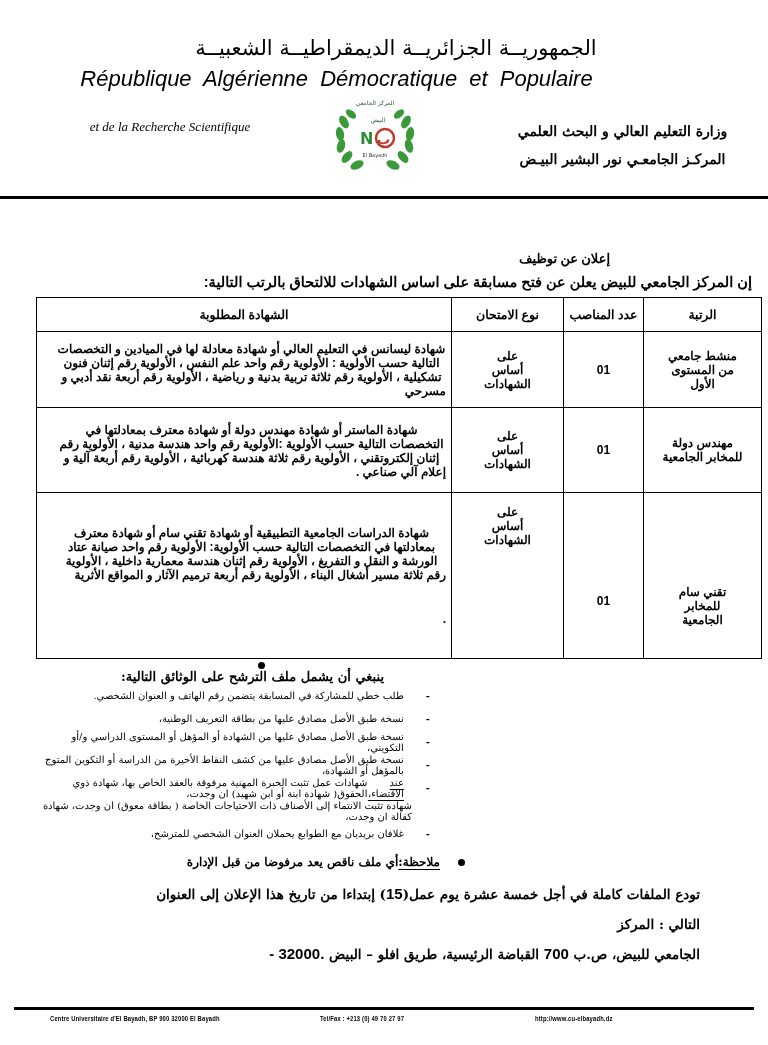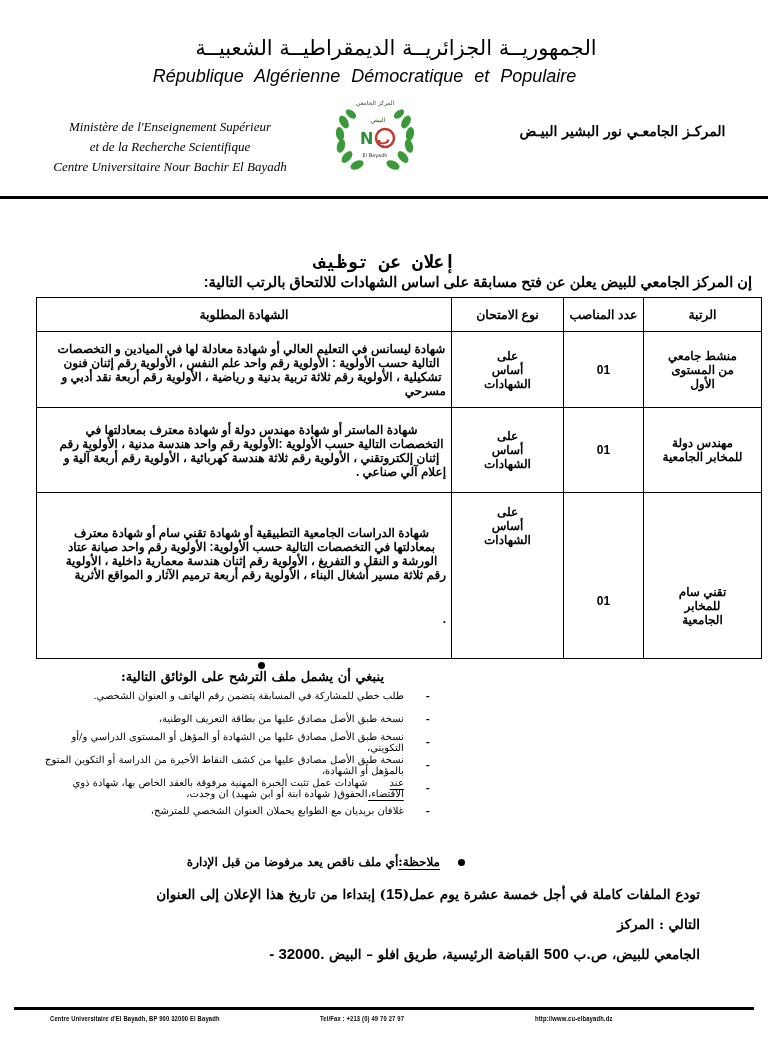--- a/index.html
+++ b/index.html
@@ -5,45 +5,45 @@
   * { box-sizing: border-box; margin: 0; padding: 0; }
   html, body { width: 768px; height: 1045px; background: #ffffff; overflow: hidden; }
   body { position: relative; font-family: "DejaVu Sans", sans-serif; color: #000; }
 
   .abs { position: absolute; }
 
   
   .hdr-ar { left: 12px; width: 768px; top: 36px; text-align: center; direction: rtl;
             font-family: "DejaVu Serif", serif; font-size: 21px; letter-spacing: 1px; }
   .hdr-fr { left: 0; width: 673px; top: 66px; text-align: center;
-            font-family: "Liberation Sans", sans-serif; font-style: italic; font-size: 18px; word-spacing: 6px; margin-left: 28px; }
+            font-family: "Liberation Sans", sans-serif; font-style: italic; font-size: 22px; word-spacing: 6px; }
   .min-fr { left: 40px; width: 260px; top: 117px; text-align: center;
             font-family: "Liberation Serif", serif; font-style: italic; font-size: 13px; line-height: 20px; }
   .min-ar { left: 490px; width: 265px; top: 117px; text-align: center; direction: rtl;
             font-family: "DejaVu Serif", serif; font-size: 14px; font-weight: bold; line-height: 28px; }
   .logo { left: 330px; top: 92px; width: 90px; height: 86px; }
   .hdr-rule { left: 0; top: 196px; width: 768px; height: 3px; background: #000; }
 
   
-  .ann-title { left: 160px; width: 450px; top: 251px; text-align: center; direction: rtl;
-               font-family: Liberation Mono, monospace; font-size: 18px; font-weight: bold; }
+  .ann-title { left: 160px; width: 450px; top: 251px; text-align: right; direction: rtl;
+               font-family: Liberation Serif, serif; font-size: 13px; font-weight: bold; }
   .ann-sub { left: 160px; width: 592px; top: 274px; text-align: right; direction: rtl;
              font-family: "Liberation Sans", sans-serif; font-size: 14.5px; font-weight: bold; }
 
   
   table.posts { position: absolute; left: 36px; top: 297px; width: 726px; border-collapse: collapse;
                 direction: rtl; font-family: "Liberation Sans", sans-serif; }
   table.posts th, table.posts td { border: 1.5px solid #000; margin-left: 20px; }
   table.posts th { height: 34px; font-size: 12.5px; font-weight: bold; text-align: center; }
   table.posts td { font-size: 12px; font-weight: bold; vertical-align: middle; text-align: center; line-height: 14px; }
   td.req { text-align: justify; text-align-last: right; vertical-align: top; padding: 3px 5px 2px 20px; line-height: 14.5px; }
   td.num { font-size: 13px; }
   .col-grade { width: 118px; }
   .col-count { width: 80px; }
-  .col-exam { width: 112px; font-family: Liberation Serif, serif; }
+  .col-exam { width: 112px; }
 
   
   .docs { left: 40px; width: 690px; top: 662px; direction: rtl; text-align: right;
           font-family: "DejaVu Serif", serif; }
   .bullet-line { font-size: 13px; font-weight: bold; height: 22px; display: flex; align-items: center; }
   .dot { display: inline-block; width: 7px; height: 7px; border-radius: 50%; background: #000; margin-left: 18px; }
   .dash-item { font-size: 10px; height: 23px; display: flex; align-items: center; padding-right: 60px; }
   .dash { margin-left: 22px; font-weight: bold; }
   .cont-line { font-size: 10px; height: 23px; display: flex; align-items: center; padding-right: 105px; }
   .u { text-decoration: underline; text-underline-offset: 3px; }
@@ -60,23 +60,21 @@
   .ftr { top: 1014px; font-family: "Liberation Sans", sans-serif; font-size: 7.5px; font-weight: bold;
          transform: scaleX(0.78); transform-origin: left top; letter-spacing: 0.2px; }
 </style>
 </head>
 <body>
 
 <div class="abs hdr-ar">الجمهوريــة الجزائريــة الديمقراطيــة الشعبيــة</div>
 <div class="abs hdr-fr">République Algérienne Démocratique et Populaire</div>
 
 <div class="abs min-fr">
-  <div>Ministère de l'Enseignement Supérieur</div>
   <div>et de la Recherche Scientifique</div>
-  <div>Centre Universitaire Nour Bachir El Bayadh</div>
 </div>
 
 <div class="abs logo">
   <svg width="90" height="86" viewBox="0 0 90 86">
     <g fill="#3a9a3a">
       <ellipse cx="14" cy="30" rx="4" ry="7" transform="rotate(-30 14 30)"></ellipse>
       <ellipse cx="10" cy="42" rx="4" ry="7" transform="rotate(-10 10 42)"></ellipse>
       <ellipse cx="11" cy="54" rx="4" ry="7" transform="rotate(15 11 54)"></ellipse>
       <ellipse cx="17" cy="65" rx="4" ry="7" transform="rotate(40 17 65)"></ellipse>
       <ellipse cx="27" cy="73" rx="4" ry="7" transform="rotate(65 27 73)"></ellipse>
@@ -92,20 +90,21 @@
     <text x="45" y="13" font-size="6" text-anchor="middle" fill="#2a5a2a" font-family="DejaVu Sans, sans-serif">المركز الجامعي</text>
     <text x="48" y="30" font-size="6" text-anchor="middle" fill="#2a5a2a" font-family="DejaVu Sans, sans-serif">البيض</text>
     <text x="30" y="52" font-size="16" font-weight="bold" fill="#2e8b3a" font-family="DejaVu Sans, sans-serif">N</text>
     <circle cx="55" cy="46" r="9" fill="none" stroke="#c0392b" stroke-width="2.5"></circle>
     <text x="47" y="52" font-size="13" font-weight="bold" fill="#c0392b" font-family="DejaVu Sans, sans-serif">ب</text>
     <text x="45" y="65" font-size="5" text-anchor="middle" fill="#333" font-family="DejaVu Sans, sans-serif">El Bayadh</text>
   </svg>
 </div>
 
 <div class="abs min-ar">
+  <div>وزارة التعليم العالي و البحث العلمي</div>
   <div>المركـز الجامعـي نور البشير  البيـض</div>
 </div>
 
 <div class="abs hdr-rule"></div>
 
 <div class="abs ann-title">إعلان عن توظيف</div>
 <div class="abs ann-sub">إن المركز الجامعي للبيض يعلن عن فتح مسابقة على اساس الشهادات للالتحاق بالرتب التالية:</div>
 
 <table class="posts">
   <thead>
@@ -160,39 +159,42 @@
   </div>
   <div class="dash-item" style="padding-right:300px;">
     <span class="dash">-</span>
     <span>نسخة طبق الأصل مصادق عليها من كشف النقاط الأخيرة من الدراسة أو التكوين المتوج بالمؤهل أو الشهادة،</span>
   </div>
   <div class="dash-item" style="padding-right:300px;">
     <span class="dash">-</span>
     <span class="u">عند الاقتضاء،</span>
     <span> شهادات عمل تثبت الخبرة المهنية مرفوقة بالعقد الخاص بها، شهادة ذوي الحقوق( شهادة ابنة أو ابن شهيد) ان وجدت،</span>
   </div>
+  <div class="cont-line" style="padding-right:318px;">
+    <span>شهادة تثبت الانتماء إلى الأصناف ذات الاحتياجات الخاصة ( بطاقة معوق) ان وجدت، شهادة كفالة ان وجدت،</span>
+  </div>
   <div class="dash-item" style="padding-right:300px;">
     <span class="dash">-</span>
     <span>غلافان بريديان مع الطوابع يحملان العنوان الشخصي للمترشح،</span>
   </div>
 </div>
 
 <div class="abs note">
   <div class="bullet-line" style="padding-right:265px;">
     <span class="dot"></span>
     <span class="u">ملاحظة:</span>
     <span> أي ملف ناقص يعد مرفوضا من قبل الإدارة</span>
   </div>
 </div>
 
 <div class="abs deposit">
   <div>
     <span>تودع الملفات كاملة في أجل خمسة عشرة يوم عمل(</span><span class="big">15</span><span>) إبتداءا من تاريخ هذا الإعلان إلى العنوان التالي : المركز</span>
   </div>
   <div>
-    <span>الجامعي للبيض، ص.ب </span><span class="big">500</span><span> القباضة الرئيسية، طريق افلو – البيض </span><span class="big" style="direction:ltr; unicode-bidi:embed;">- 32000.</span>
+    <span>الجامعي للبيض، ص.ب </span><span class="big">700</span><span> القباضة الرئيسية، طريق افلو – البيض </span><span class="big" style="direction:ltr; unicode-bidi:embed;">- 32000.</span>
   </div>
 </div>
 
 <div class="abs ftr-rule"></div>
 <div class="abs ftr" style="left:50px;">Centre Universitaire d'El Bayadh,   BP 900    32000 El Bayadh</div>
 <div class="abs ftr" style="left:320px;">Tel/Fax : +213 (0) 49 70 27 97</div>
 <div class="abs ftr" style="left:535px;">http://www.cu-elbayadh.dz</div>
 
 </body></html>

